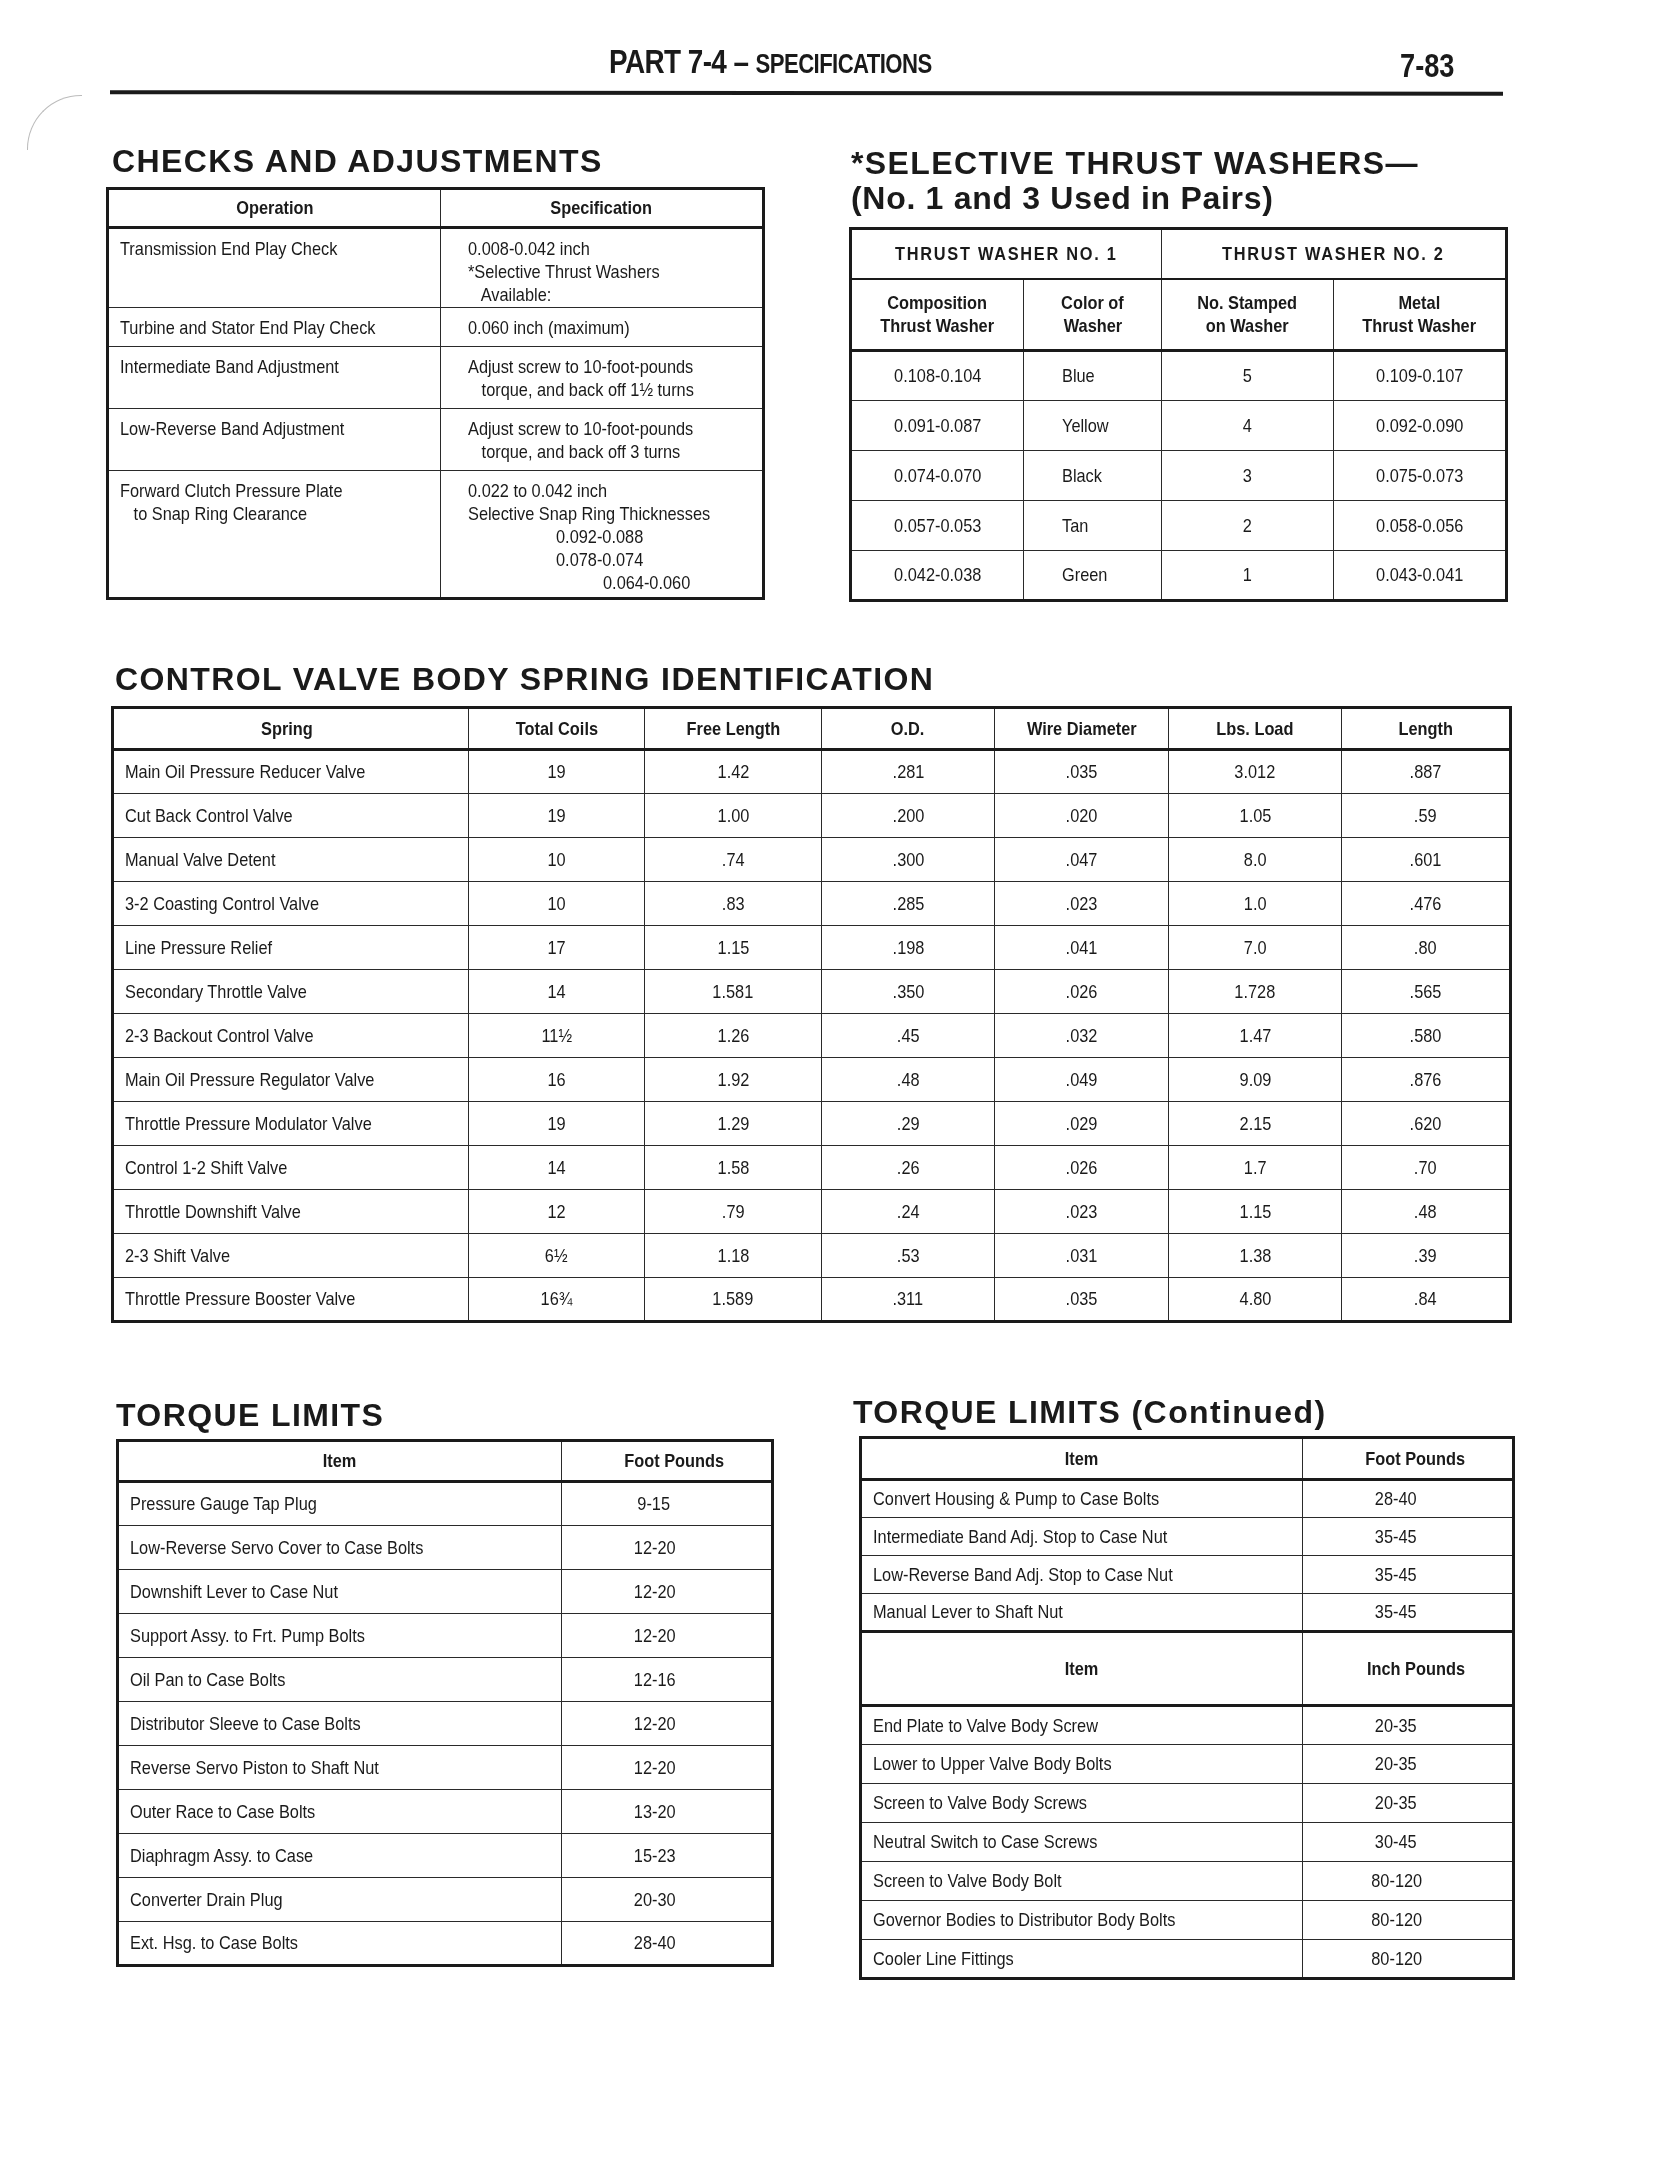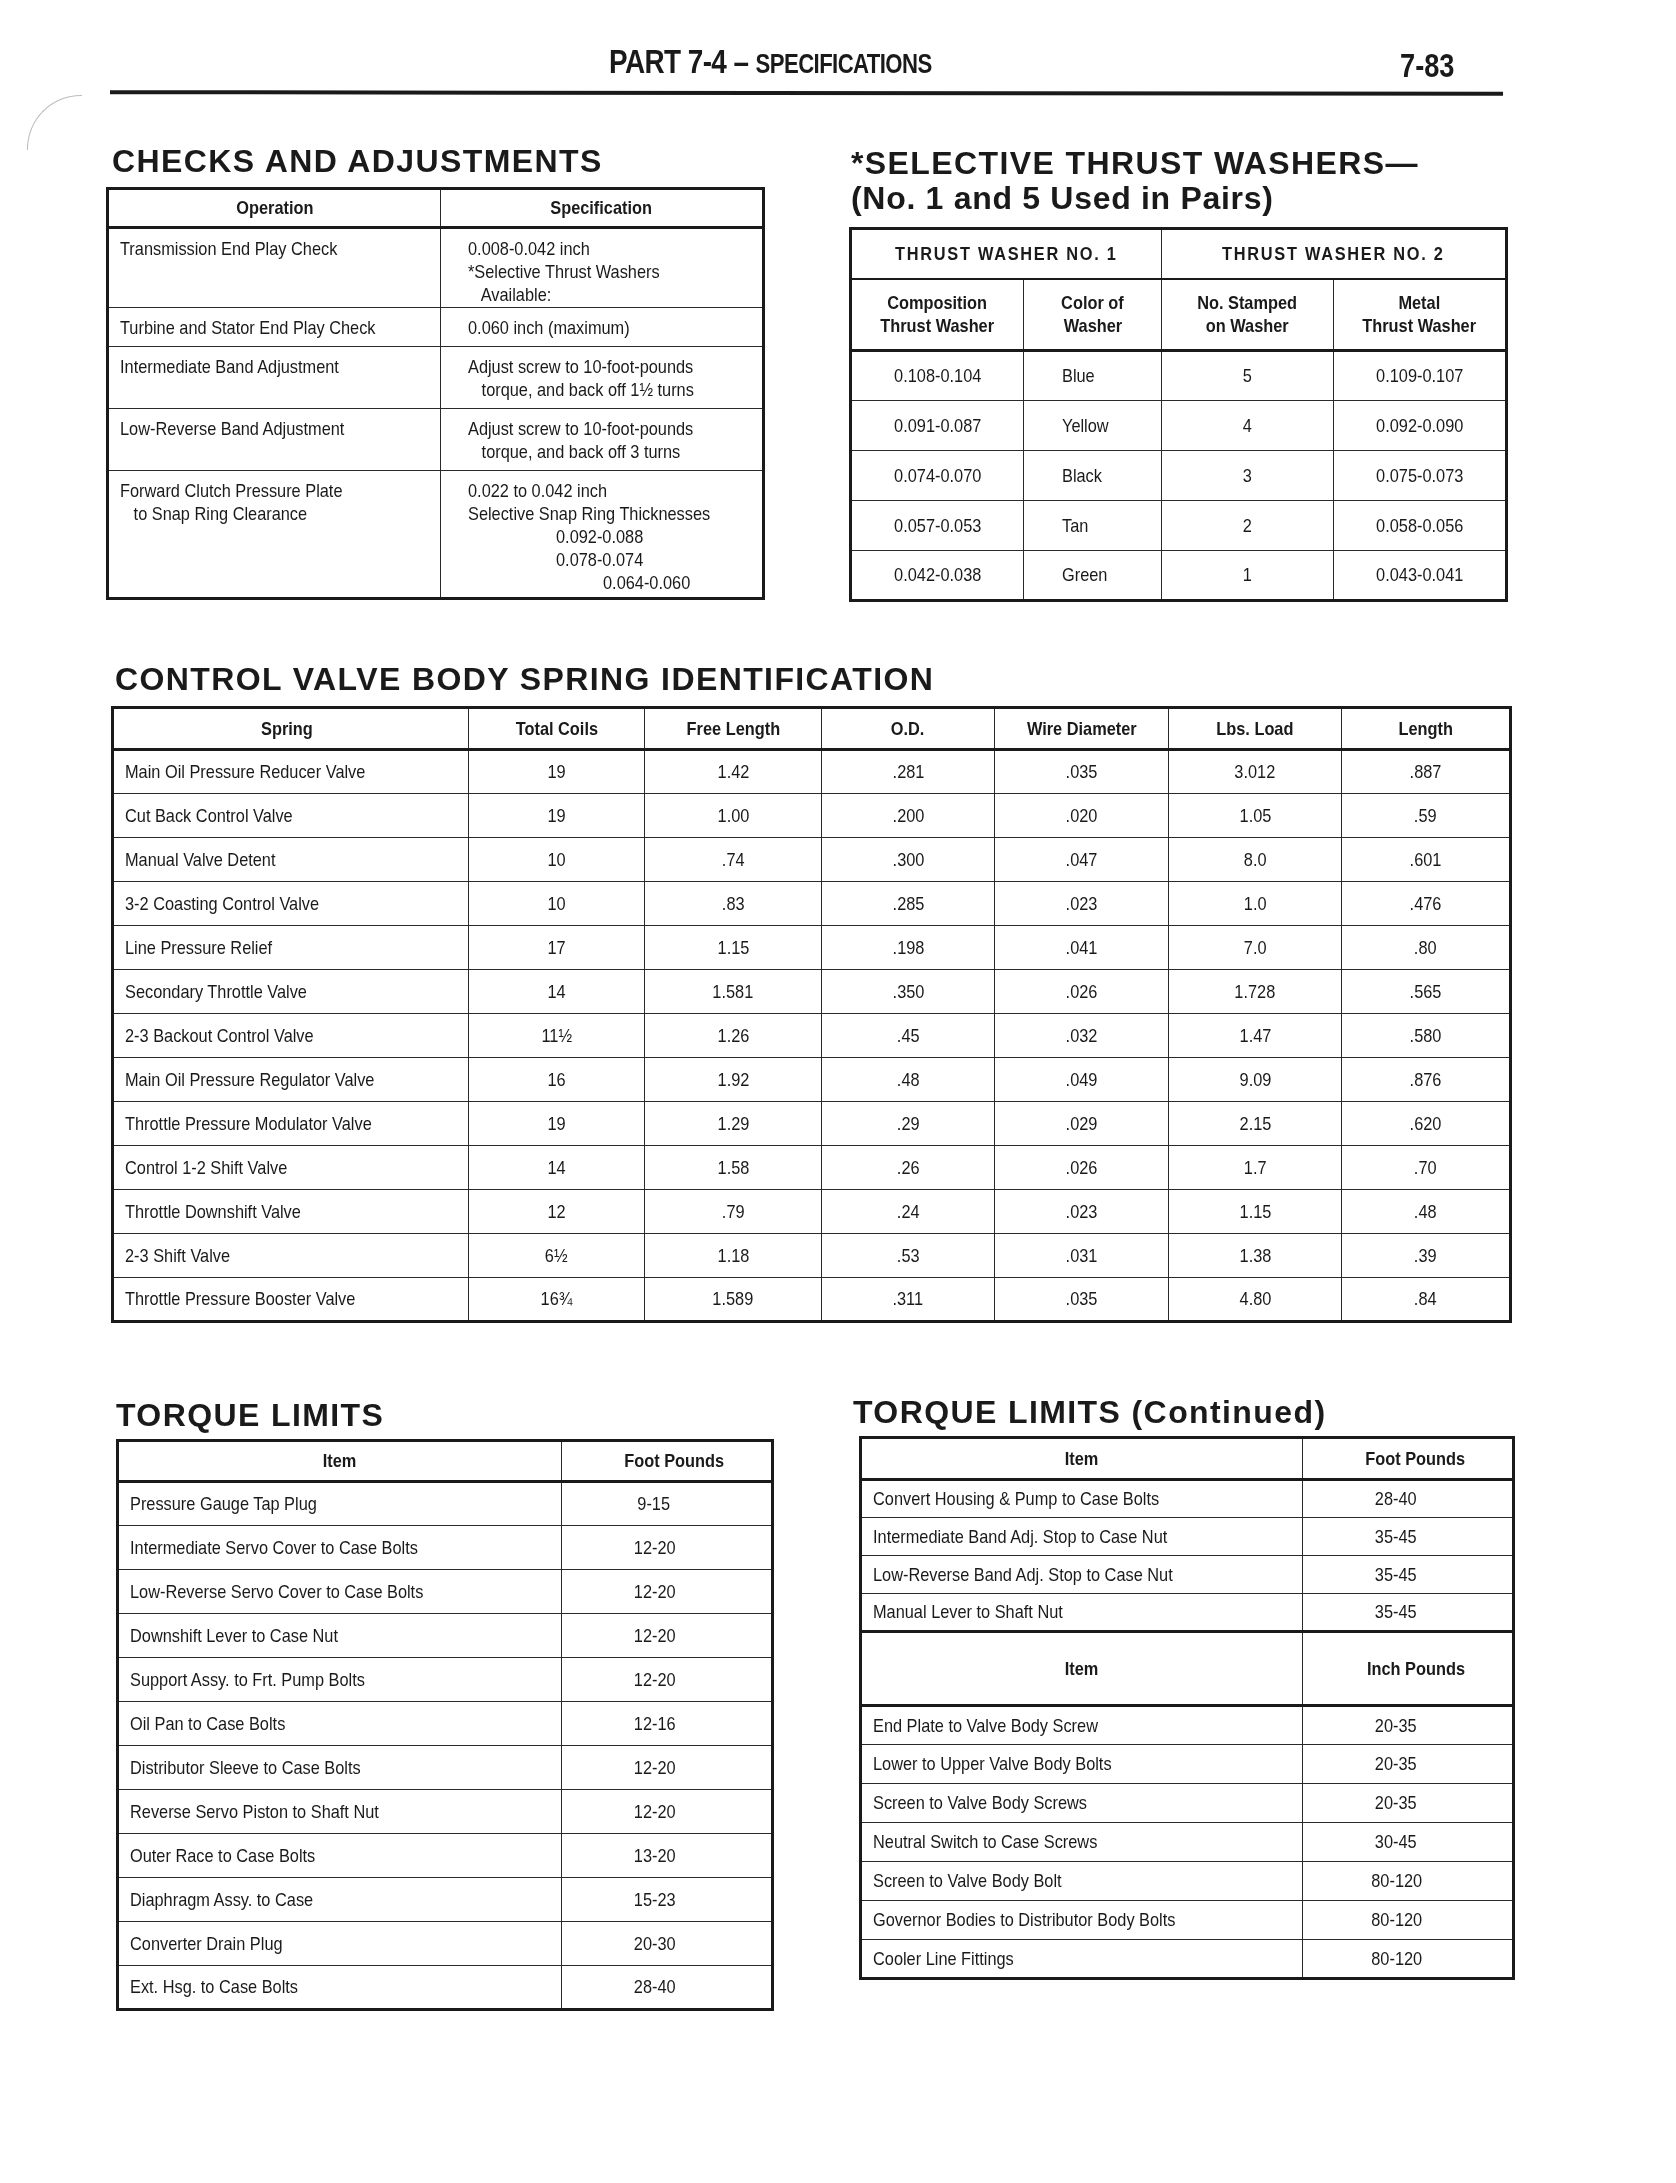--- a/index.html
+++ b/index.html
@@ -100,21 +100,21 @@
           <div style="padding-left: 88px;"><span class="narrow" style="white-space: pre;">0.092-0.088</span></div>
           <div style="padding-left: 88px;"><span class="narrow" style="white-space: pre;">0.078-0.074</span></div>
           <div style="padding-left: 88px; text-align: center;"><span class="narrow" style="white-space: pre;">0.064-0.060</span></div>
         </td>
       </tr>
     </tbody>
 </table>
 
 
 <div class="abs section-title" style="left:851px;top:145px;">*SELECTIVE  THRUST  WASHERS—</div>
-<div class="abs section-title" style="left:851px;top:180px;letter-spacing:0.7px;">(No. 1 and 5 Used in Pairs)</div>
+<div class="abs section-title" style="left:851px;top:180px;letter-spacing:0.7px;">(No. 1 and 3 Used in Pairs)</div>
 <table class="outer" style="left:849px;top:227px;width:656px;">
   <colgroup>
       <col style="width:173px">
       <col style="width:138px">
       <col style="width:172px">
       <col style="width:173px">
     </colgroup>
   <thead>
     <tr style="height:50px;border-bottom:2.7px solid #1a1a1a">
       <th colspan="2" class="c"><span class="narrowc" style="letter-spacing:2px">THRUST WASHER NO. 1</span></th>
@@ -329,24 +329,20 @@
     <th class="c"><span class="narrowc">Item</span></th>
     <th class="r"><span class="narrowr">Foot Pounds</span></th>
   </tr>
     </thead>
   <tbody id="tl-body">
       <tr style="height: 44px;">
         <td><span class="narrow">Pressure Gauge Tap Plug</span></td>
         <td class="r" style="padding-right: 41px;"><span class="narrowr">9-15</span></td>
       </tr>
       <tr style="height: 44px;">
-        <td><span class="narrow">Intermediate Servo Cover to Case Bolts</span></td>
-        <td class="r" style="padding-right: 41px;"><span class="narrowr">12-20</span></td>
-      </tr>
-      <tr style="height: 44px;">
         <td><span class="narrow">Low-Reverse Servo Cover to Case Bolts</span></td>
         <td class="r" style="padding-right: 41px;"><span class="narrowr">12-20</span></td>
       </tr>
       <tr style="height: 44px;">
         <td><span class="narrow">Downshift Lever to Case Nut</span></td>
         <td class="r" style="padding-right: 41px;"><span class="narrowr">12-20</span></td>
       </tr>
       <tr style="height: 44px;">
         <td><span class="narrow">Support Assy. to Frt. Pump Bolts</span></td>
         <td class="r" style="padding-right: 41px;"><span class="narrowr">12-20</span></td>

